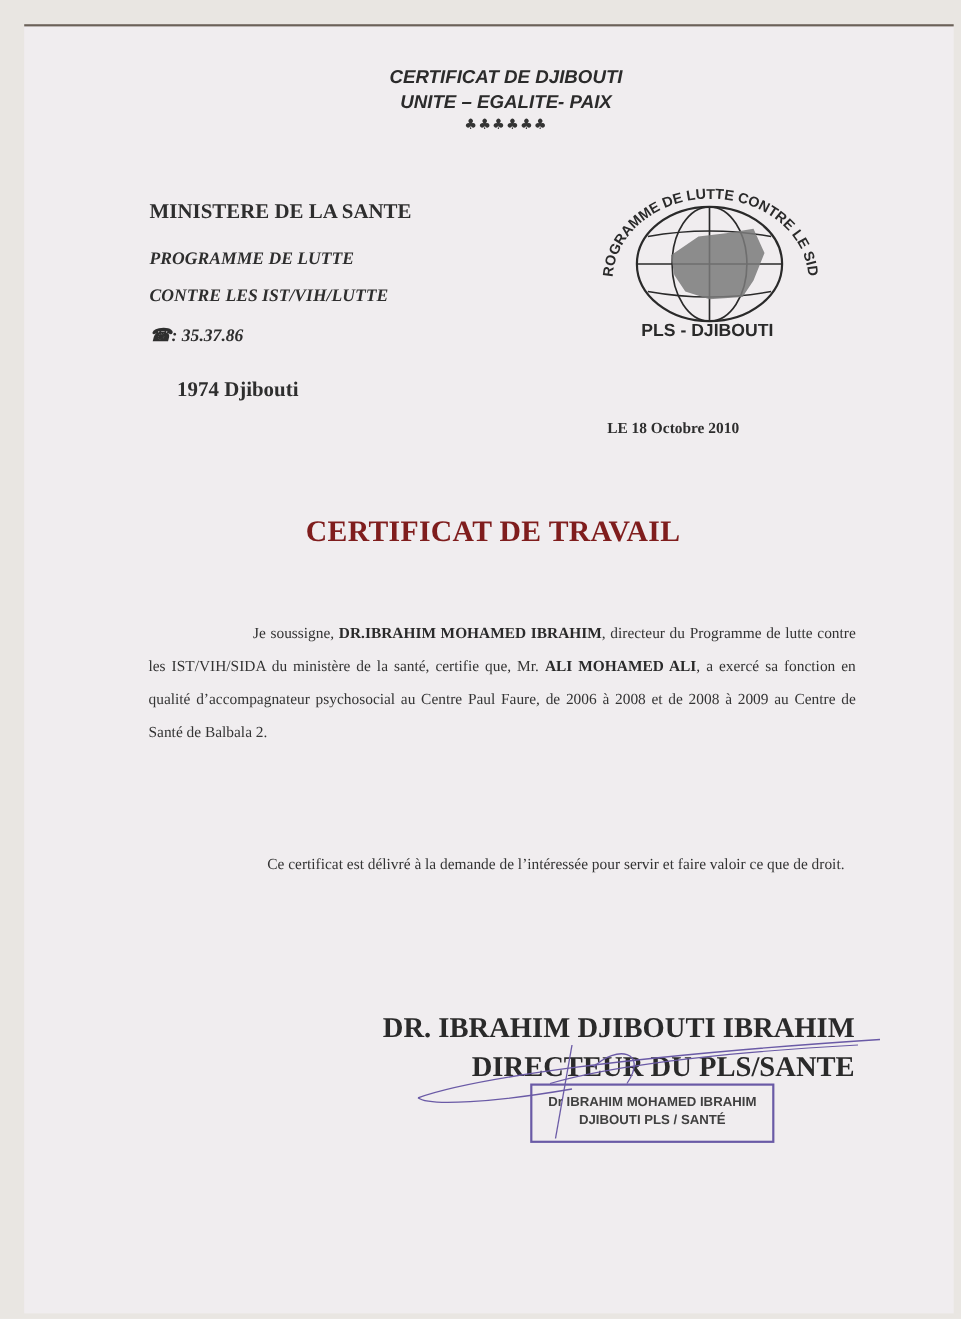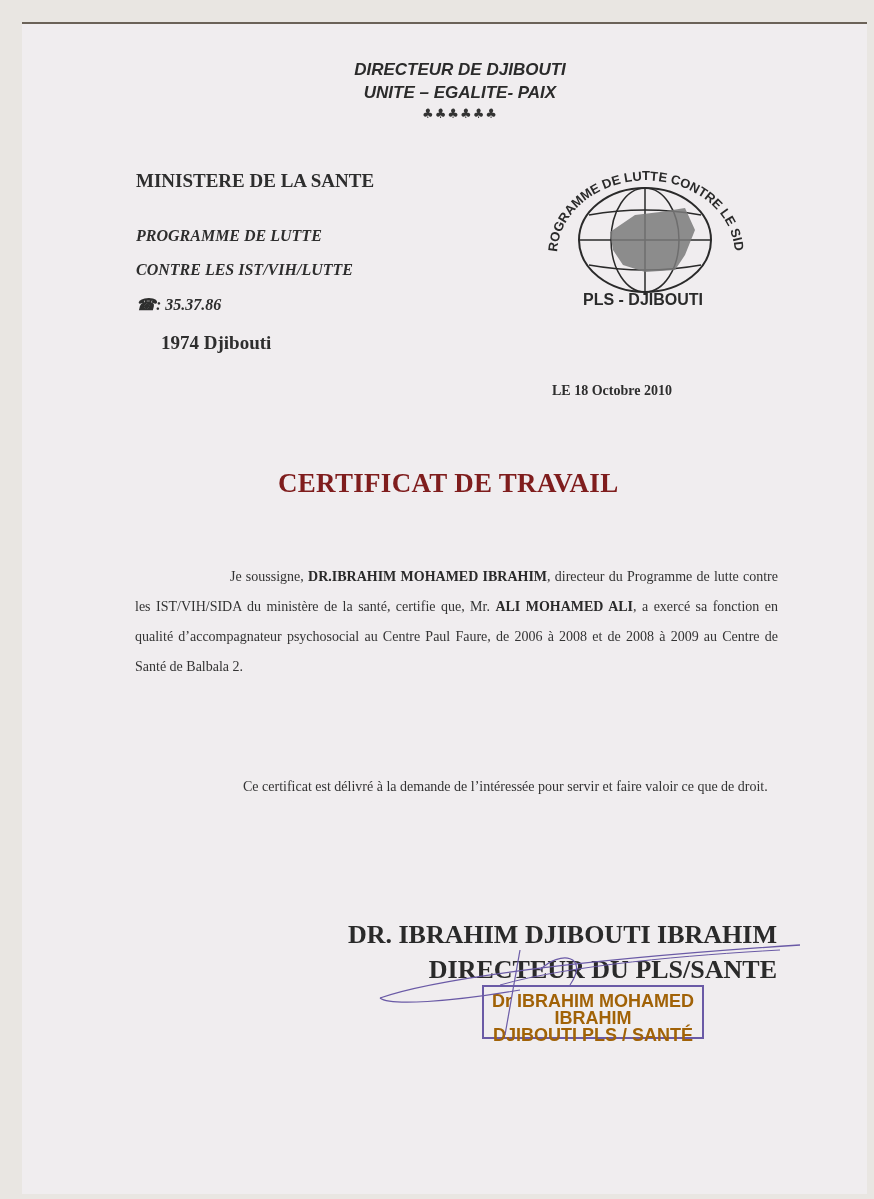--- a/index.html
+++ b/index.html
@@ -1,35 +1,35 @@
 <!DOCTYPE html>
 <html><head>
 <meta charset="utf-8">
 <style>
   html, body { margin:0; padding:0; }
   body { width:874px; height:1199px; background:#e9e6e2; position:relative; overflow:hidden; font-family:"DejaVu Serif", serif; color:#2a2a2a; }
   .sheet { position:absolute; left:22px; top:22px; width:845px; height:1170px; background:#f0edef; border-top:2px solid #6b6258; }
   .abs { position:absolute; }
   .hdr { font-family:"Liberation Sans", sans-serif; font-style:italic; font-weight:bold; font-size:17px; color:#2b2b2b; text-align:center; width:320px; }
   .clubs { font-size:13px; letter-spacing:1px; color:#333; text-align:center; width:320px; }
-  .left-b { font-family:"Liberation Serif", serif; font-weight:bold; font-size:19px; color:#2e2e2e; }
+  .left-b { font-family:"Liberation Serif", serif; font-weight:bold; font-size:19px; color:#2e2e2e;margin-top:12px; }
   .left-bi { font-family:"Liberation Serif", serif; font-weight:bold; font-style:italic; font-size:16px; color:#2e2e2e; }
   .date { font-family:"Liberation Serif", serif; font-weight:bold; font-size:14px; color:#2e2e2e; }
   .title { font-family:"Liberation Serif", serif; font-weight:bold; font-size:27px; color:#7f1d1d; letter-spacing:0.3px; }
   .body { font-family:"Liberation Serif", serif; font-size:14px; line-height:30px; color:#333; text-align:justify; width:643px; }
   .body b { color:#2a2a2a; }
   .sig { font-family:"Liberation Serif", serif; font-weight:bold; font-size:26px; color:#2a2a2a; text-align:right; width:520px; }
-  .stamp { border:2px solid #6a5aa6; color:#a16207; font-family:"Liberation Sans", sans-serif; font-size:18px; font-weight:bold; text-align:center; line-height:17px; padding-top:6px; }
+  .stamp { border:2px solid #6a5aa6; color:#404040; font-family:"Liberation Sans", sans-serif; font-size:12px; font-weight:bold; text-align:center; line-height:17px; padding-top:6px; }
 </style>
 </head>
 <body>
 
 <div class="sheet"></div>
 
-<div class="abs hdr" style="left:300px;top:60px;">DIRECTEUR DE DJIBOUTI</div>
+<div class="abs hdr" style="left:300px;top:60px;">CERTIFICAT DE DJIBOUTI</div>
 <div class="abs hdr" style="left:300px;top:83px;">UNITE – EGALITE- PAIX</div>
 <div class="abs clubs" style="left:300px;top:106px;">♣♣♣♣♣♣</div>
 
 <div class="abs left-b" style="left:136px;top:170px;">MINISTERE DE LA SANTE</div>
 <div class="abs left-bi" style="left:136px;top:227px;">PROGRAMME DE LUTTE</div>
 <div class="abs left-bi" style="left:136px;top:261px;">CONTRE LES IST/VIH/LUTTE</div>
 <div class="abs left-bi" style="left:136px;top:295px;">
   <span>☎</span><span>: 35.37.86</span>
 </div>
 <div class="abs left-b" style="left:161px;top:332px;">1974 Djibouti</div>

